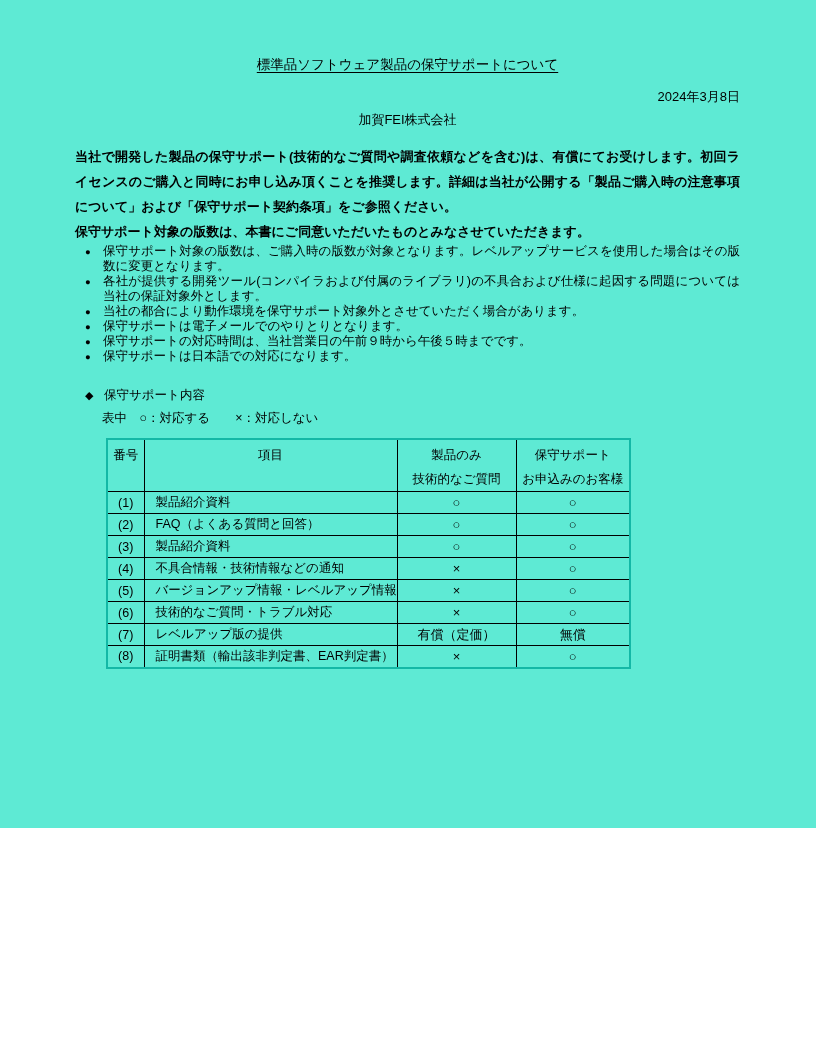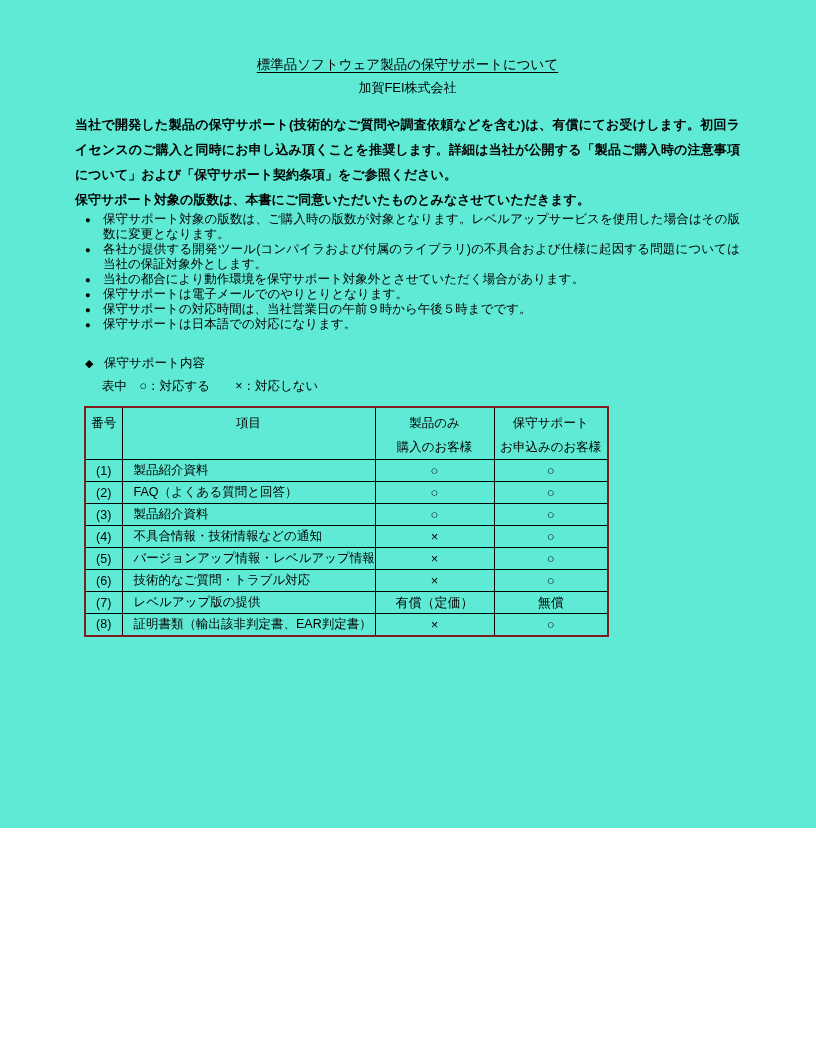--- a/index.html
+++ b/index.html
@@ -81,25 +81,25 @@
   }
   .legend {
     margin-top: 8px;
     margin-left: 27px;
     font-size: 12.5px;
     line-height: 15px;
     white-space: pre;
   }
   table.support-table {
     margin-top: 12px;
-    margin-left: 9px;
+    margin-left: 31px;
     border-collapse: collapse;
     table-layout: fixed;
     width: 523px;
-    border: 2px solid #7f1d1d;
+    border: 2px solid #14b8a6;
     font-size: 12.5px;
   }
   table.support-table col.c-no   { width: 37px; }
   table.support-table col.c-item { width: 253px; }
   table.support-table col.c-p    { width: 119px; }
   table.support-table col.c-s    { width: 114px; }
   table.support-table th,
   table.support-table td {
     border: 1px solid #000;
     font-weight: normal;
@@ -132,20 +132,21 @@
 </head>
 <body>
 
 <div class="page">
   <div class="content">
 
     <div class="doc-title">
       <span class="title-text">標準品ソフトウェア製品の保守サポートについて</span>
     </div>
 
+    <div class="date-line">2024年3月8日</div>
     <div class="company-line">加賀FEI株式会社</div>
 
     <div class="intro">
       <p>当社で開発した製品の保守サポート(技術的なご質問や調査依頼などを含む)は、有償にてお受けします。初回ライセンスのご購入と同時にお申し込み頂くことを推奨します。詳細は当社が公開する「製品ご購入時の注意事項について」および「保守サポート契約条項」をご参照ください。</p>
       <p>保守サポート対象の版数は、本書にご同意いただいたものとみなさせていただきます。</p>
     </div>
 
 
     <ul class="bullets">
       <li>
@@ -187,21 +188,21 @@
           <col class="c-item">
           <col class="c-p">
           <col class="c-s">
       </colgroup>
       <thead>
         <tr>
           <th>番号</th>
           <th>項目</th>
           <th>
             <div>製品のみ</div>
-            <div>購入のお客様</div>
+            <div>技術的なご質問</div>
           </th>
           <th>
             <div>保守サポート</div>
             <div>お申込みのお客様</div>
           </th>
         </tr>
       </thead>
       <tbody>
         <tr>
           <td class="cell-no">(1)</td>

